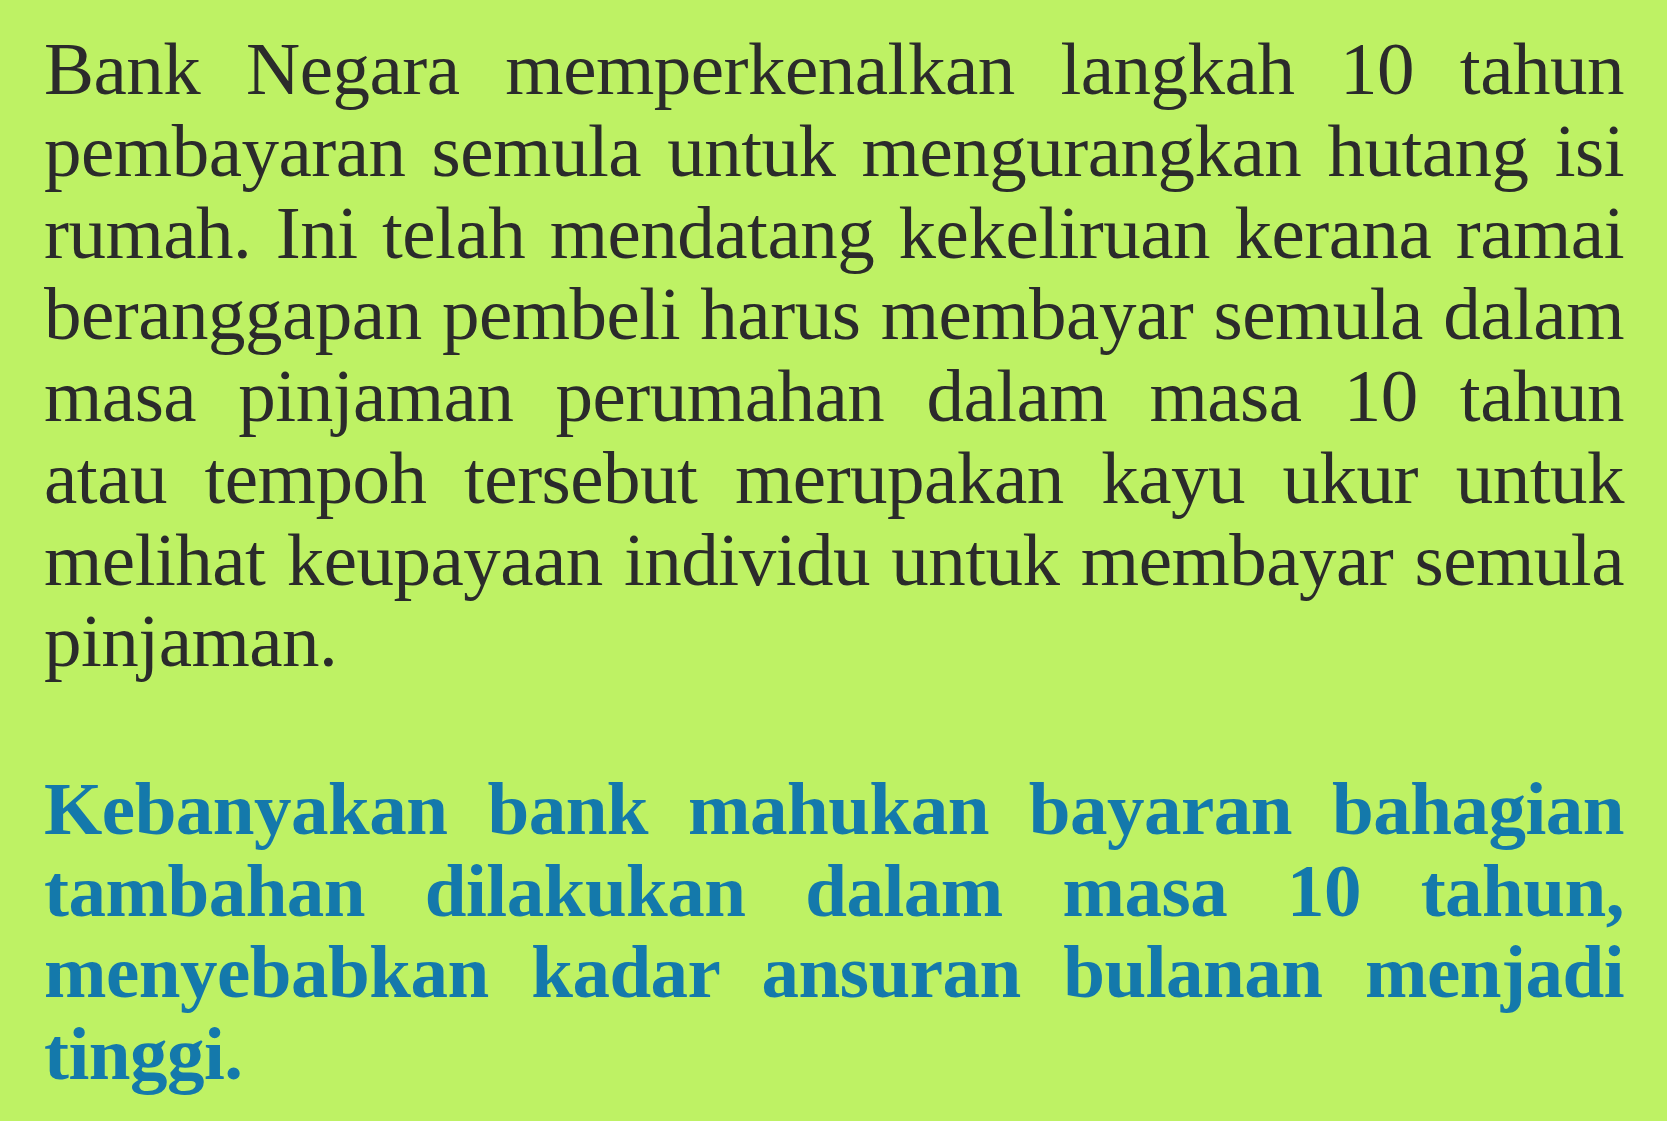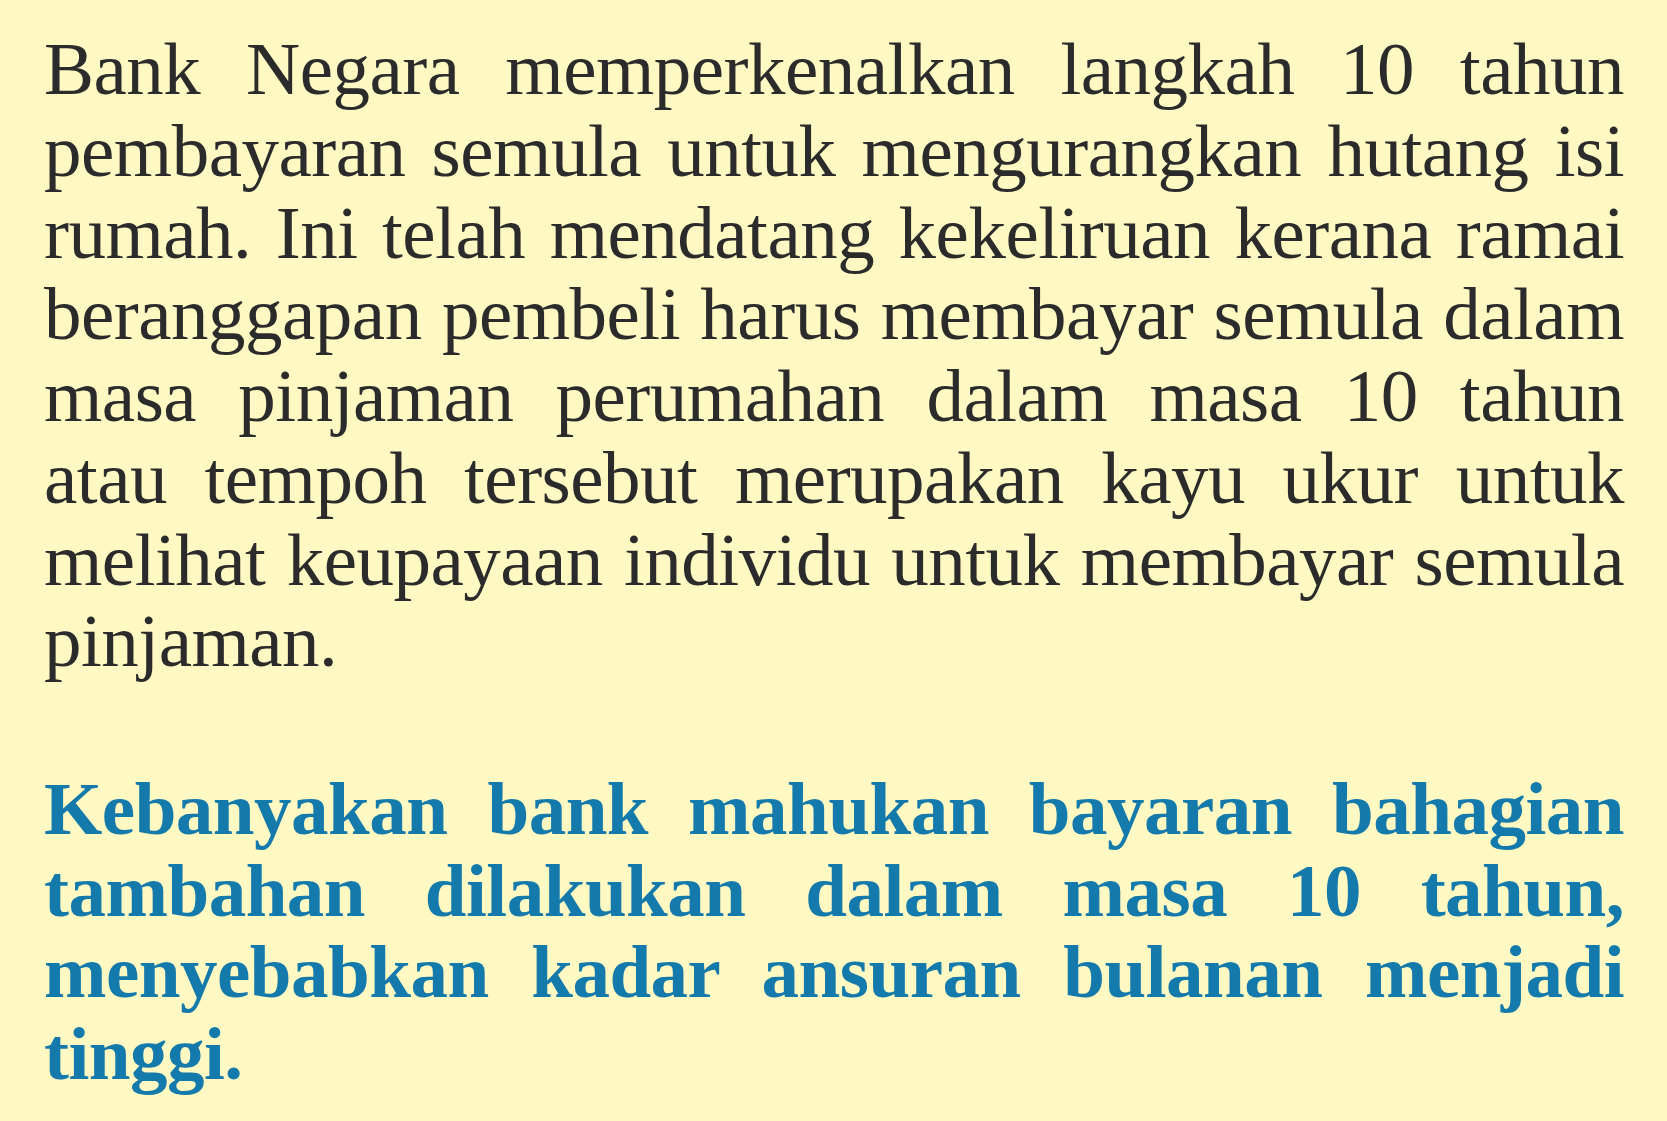--- a/index.html
+++ b/index.html
@@ -11,21 +11,21 @@
     width: 1667px;
     height: 1121px;
     overflow: hidden;
     font-family: "Liberation Serif", "DejaVu Serif", serif;
   }
   .page {
     box-sizing: border-box;
     width: 1667px;
     height: 1121px;
     padding: 28px 44px 0 44px;
-    background: #fef9c3;
+    background: #bef264;
   }
   .article {
     width: 1580px;
   }
   .para {
     margin: 0;
     text-align: justify;
     text-justify: inter-word;
     font-size: 75px;
     line-height: 1.09;

